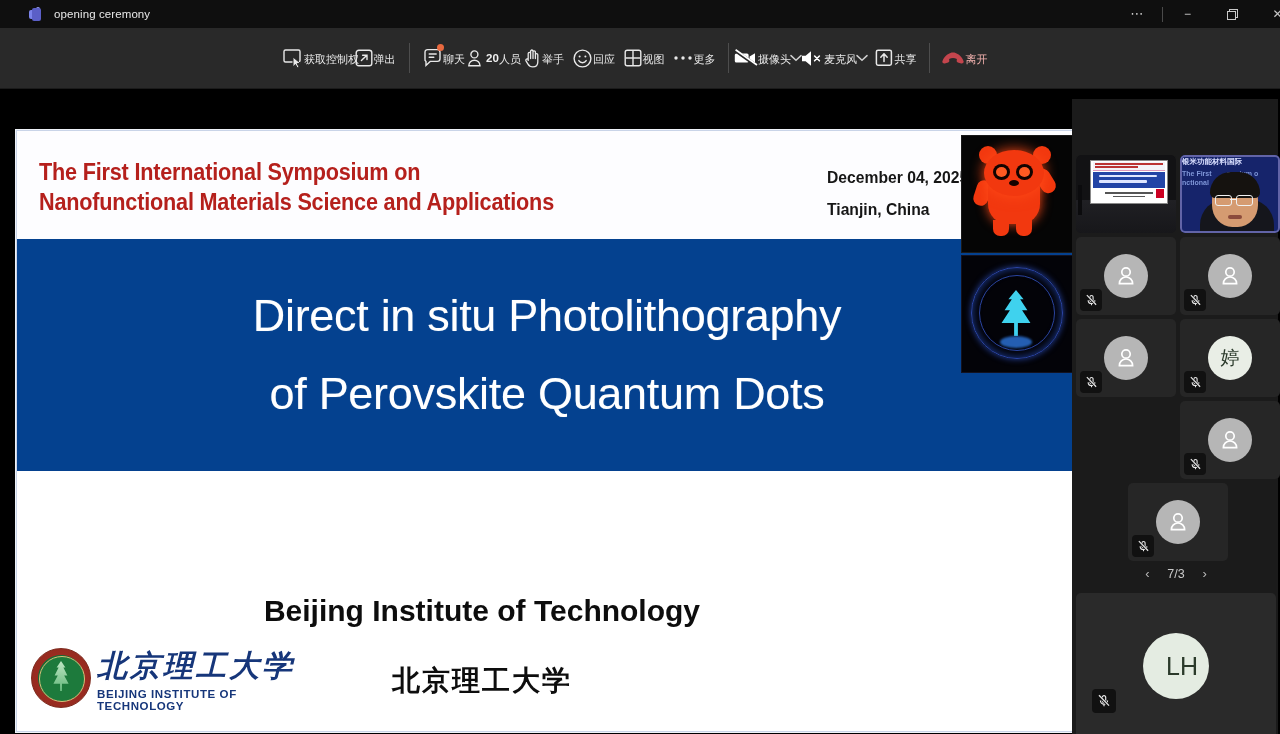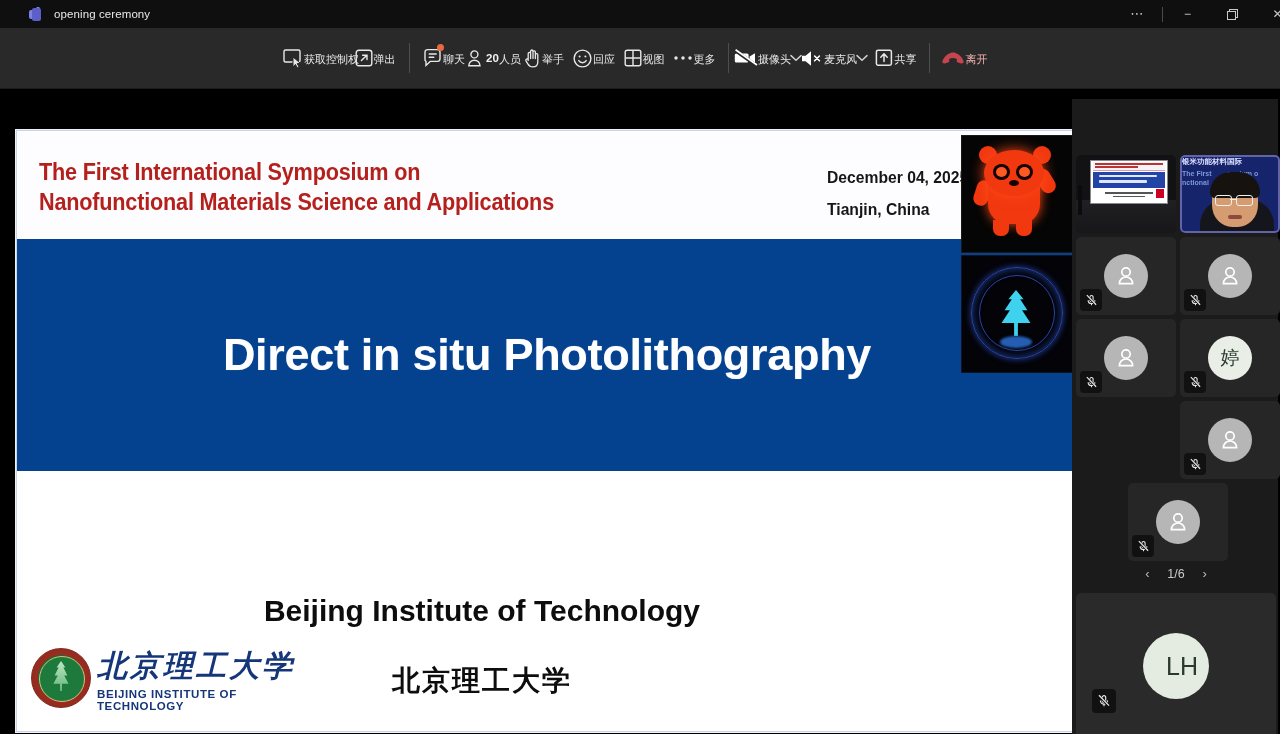--- a/index.html
+++ b/index.html
@@ -72,21 +72,21 @@
   }
   .meta{
     position:absolute;left:810px;top:30px;color:#161616;font-weight:bold;font-size:16.5px;line-height:32px;
     font-family:"Liberation Sans Narrow","Liberation Sans",sans-serif;transform:scaleX(.95);transform-origin:left center;
   }
   .blue-band{
     position:absolute;left:0;top:108px;width:100%;height:232px;background:#04418f;
     display:flex;flex-direction:column;align-items:center;justify-content:center;
   }
   .blue-band .l{
-    color:#fff;font-weight:bold;font-size:45px;line-height:78px;letter-spacing:-.3px;
+    color:#fff;font-weight:normal;font-size:45px;line-height:78px;letter-spacing:-.3px;
     font-family:"Liberation Sans Narrow","Liberation Sans",sans-serif;
     text-shadow:0 0 1px rgba(255,255,255,.35);
   }
   .author{
     position:absolute;left:0;top:365px;width:930px;text-align:center;
     color:#0d0d0d;font-weight:bold;font-size:38px;
     font-family:"Liberation Sans Narrow","Liberation Sans",sans-serif;
   }
   .author .cn{font-family:"DejaVu Sans",sans-serif;font-size:36px;margin-left:14px;letter-spacing:1px;}
   .affil{
@@ -366,20 +366,21 @@
           <div>Nanofunctional Materials Science and Applications</div>
         </div>
         <div class="meta">
           <div>December 04, 2025</div>
           <div>Tianjin, China</div>
         </div>
       </div>
 
       <div class="blue-band">
         <div class="l">Direct in situ Photolithography</div>
+        <div class="l">of Perovskite Quantum Dots</div>
       </div>
 
       <div class="affil">Beijing Institute of Technology</div>
       <div class="affil-cn">北京理工大学</div>
 
       <div class="bitlogo">
         <div class="seal">
           <div class="inner"></div>
             <div class="tree"></div>
         </div>
@@ -541,21 +542,21 @@
       <svg width="13" height="13" viewBox="0 0 14 14">
           <path d="M7 1.6 a1.7 1.7 0 0 1 1.7 1.7 v3.4 a1.7 1.7 0 0 1 -3.4 0 V3.3 A1.7 1.7 0 0 1 7 1.6 Z M3.4 6.6 a3.6 3.6 0 0 0 7.2 0 M7 10.2 v2" fill="none" stroke="#e8e8e8" stroke-width="1.2"></path>
           <path d="M2 1.6 L12 12" stroke="#111" stroke-width="2.6"></path>
           <path d="M2 1.2 L12 11.6" stroke="#e8e8e8" stroke-width="1.3"></path>
         </svg>
     </div>
   </div>
 
   <div class="pager" style="top:467px;">
     <span class="arw">‹</span>
-    <span>1/6</span>
+    <span>7/3</span>
     <span class="arw">›</span>
   </div>
 
   <div class="tile" style="left:4px;top:494px;width:200px;height:146px;background:#2a2a2a;">
     <div class="av" style="width:66px;height:66px;background:#e4ece2;">
       <span class="av-ini" style="color:#2b3a2b;font-size:25px;margin-left:12px;">LH</span>
     </div>
     <div class="mic" style="width:24px;height:24px;left:16px;bottom:26px;">
       <svg width="14" height="14" viewBox="0 0 14 14">
           <path d="M7 1.6 a1.7 1.7 0 0 1 1.7 1.7 v3.4 a1.7 1.7 0 0 1 -3.4 0 V3.3 A1.7 1.7 0 0 1 7 1.6 Z M3.4 6.6 a3.6 3.6 0 0 0 7.2 0 M7 10.2 v2" fill="none" stroke="#e8e8e8" stroke-width="1.2"></path>

